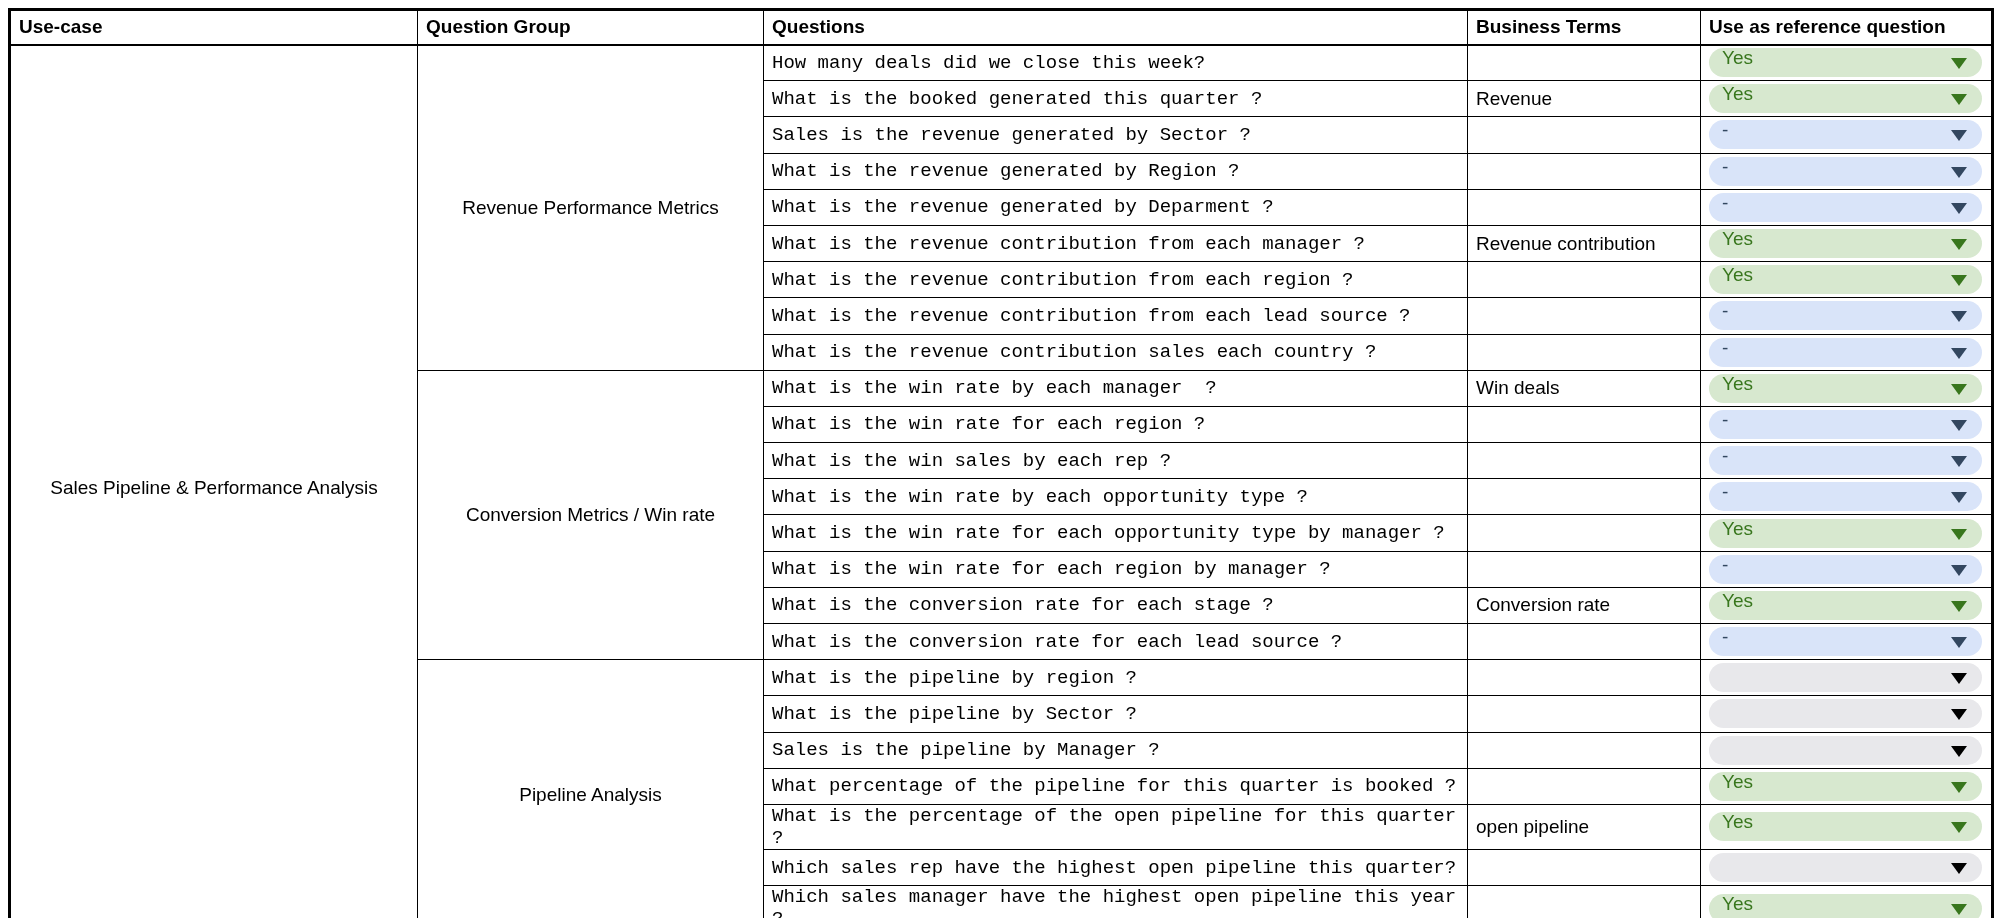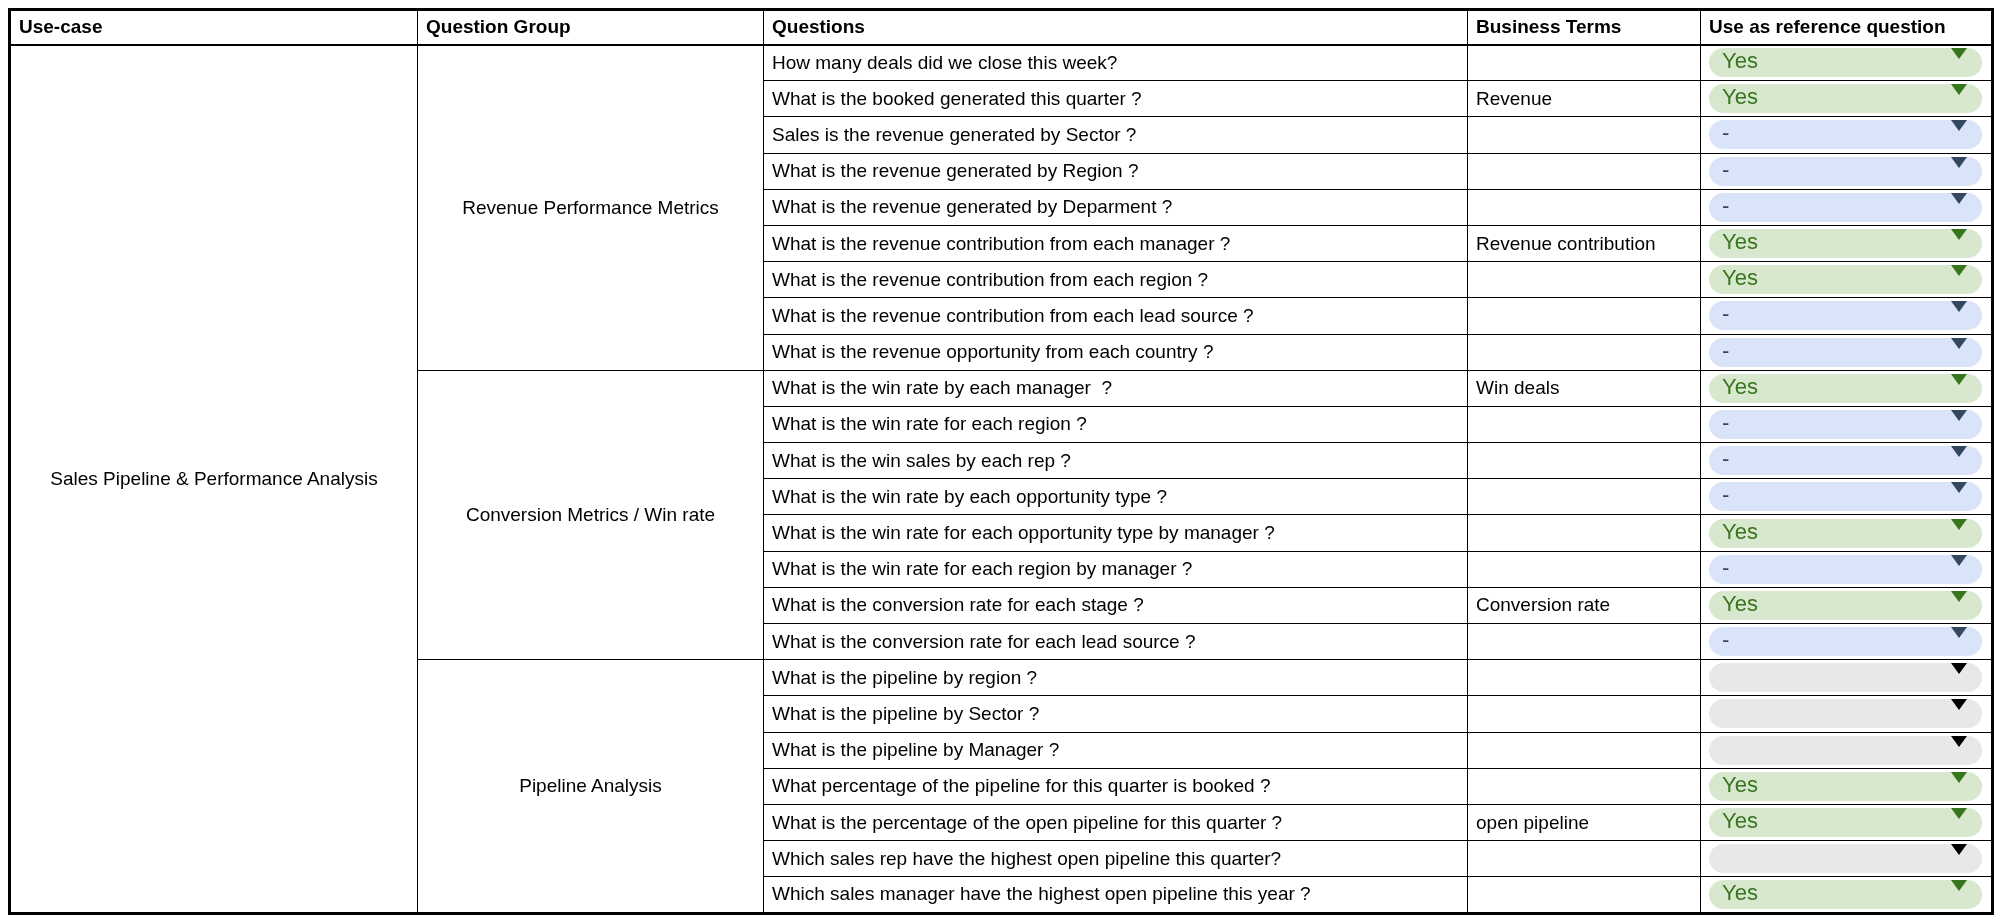--- a/index.html
+++ b/index.html
@@ -31,31 +31,31 @@
     font-weight: bold;
     border-bottom: 2px solid #000000;
     white-space: nowrap;
   }
   tbody td { height: 36.2px; }
   td.cell-usecase, td.cell-group {
     text-align: center;
     white-space: nowrap;
     padding: 0 4px;
   }
-  td.cell-question { white-space: pre-wrap; }
+  td.cell-question { white-space: pre-wrap; font-family: Liberation Mono, monospace; }
   td.cell-term { white-space: nowrap; }
   td.cell-ref { padding: 0 9px 0 8px; }
   .pill {
     height: 29px;
     border-radius: 15px;
     display: flex;
-    align-items: flex-start;
+    align-items: flex-end;
     justify-content: space-between;
     padding: 0 15px 8px 13px;
-    font-size: 22px;
+    font-size: 19px;
     cursor: pointer;
   }
   .pill .pill-label { white-space: nowrap; }
   .arrow {
     width: 0; height: 0;
     border-left: 8px solid transparent;
     border-right: 8px solid transparent;
     border-top: 11px solid #000;
     flex: 0 0 auto;
   }
@@ -157,21 +157,21 @@
         <td class="cell-question">What is the revenue contribution from each lead source ?</td>
         <td class="cell-term"></td>
         <td class="cell-ref">
           <div class="pill pill-dash" style="background: rgb(217, 228, 249); color: rgb(51, 71, 96);">
             <span class="pill-label">-</span>
             <span class="arrow" style="border-top-color: rgb(51, 71, 96);"></span>
           </div>
         </td>
       </tr>
       <tr>
-        <td class="cell-question">What is the revenue opportunity from each country ?</td>
+        <td class="cell-question">What is the revenue contribution sales each country ?</td>
         <td class="cell-term"></td>
         <td class="cell-ref">
           <div class="pill pill-dash" style="background: rgb(217, 228, 249); color: rgb(51, 71, 96);">
             <span class="pill-label">-</span>
             <span class="arrow" style="border-top-color: rgb(51, 71, 96);"></span>
           </div>
         </td>
       </tr>
       <tr>
         <td class="cell-group" rowspan="8">Conversion Metrics / Win rate</td>
@@ -269,21 +269,21 @@
         <td class="cell-question">What is the pipeline by Sector ?</td>
         <td class="cell-term"></td>
         <td class="cell-ref">
           <div class="pill pill-blank" style="background: rgb(232, 232, 235); color: rgb(0, 0, 0);">
             <span class="pill-label"></span>
             <span class="arrow" style="border-top-color: rgb(0, 0, 0);"></span>
           </div>
         </td>
       </tr>
       <tr>
-        <td class="cell-question">What is the pipeline by Manager ?</td>
+        <td class="cell-question">Sales is the pipeline by Manager ?</td>
         <td class="cell-term"></td>
         <td class="cell-ref">
           <div class="pill pill-blank" style="background: rgb(232, 232, 235); color: rgb(0, 0, 0);">
             <span class="pill-label"></span>
             <span class="arrow" style="border-top-color: rgb(0, 0, 0);"></span>
           </div>
         </td>
       </tr>
       <tr>
         <td class="cell-question">What percentage of the pipeline for this quarter is booked ?</td>

